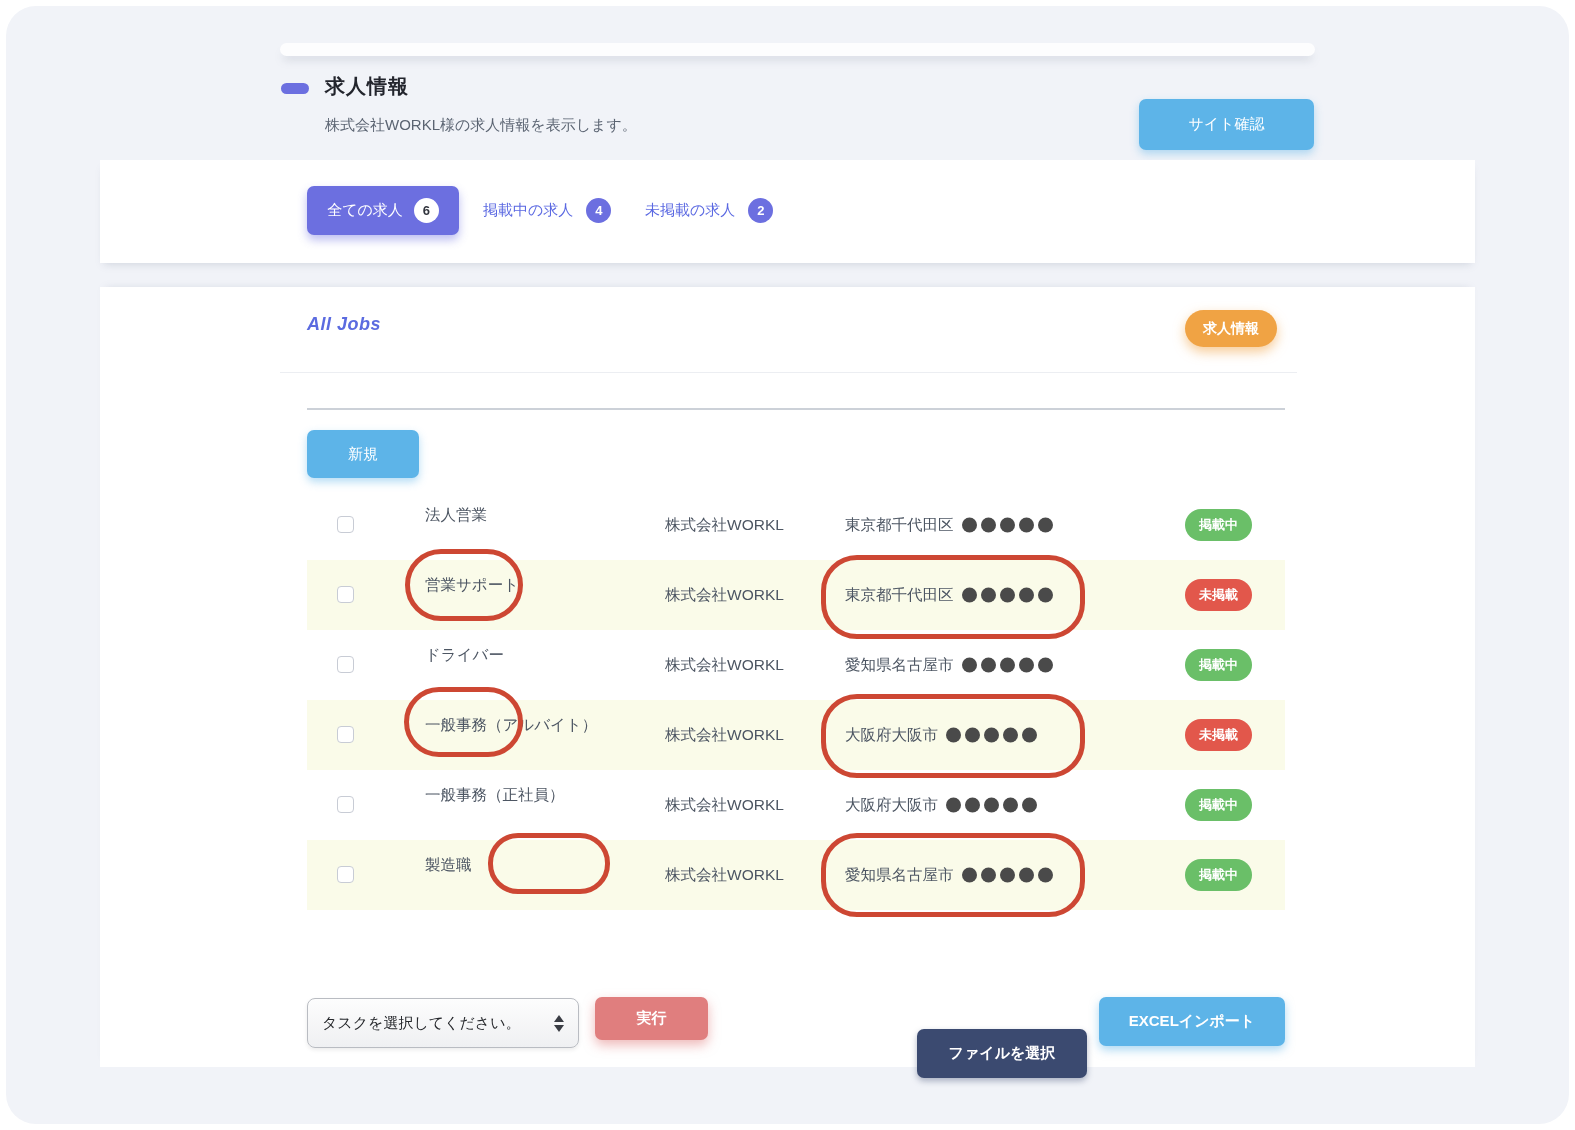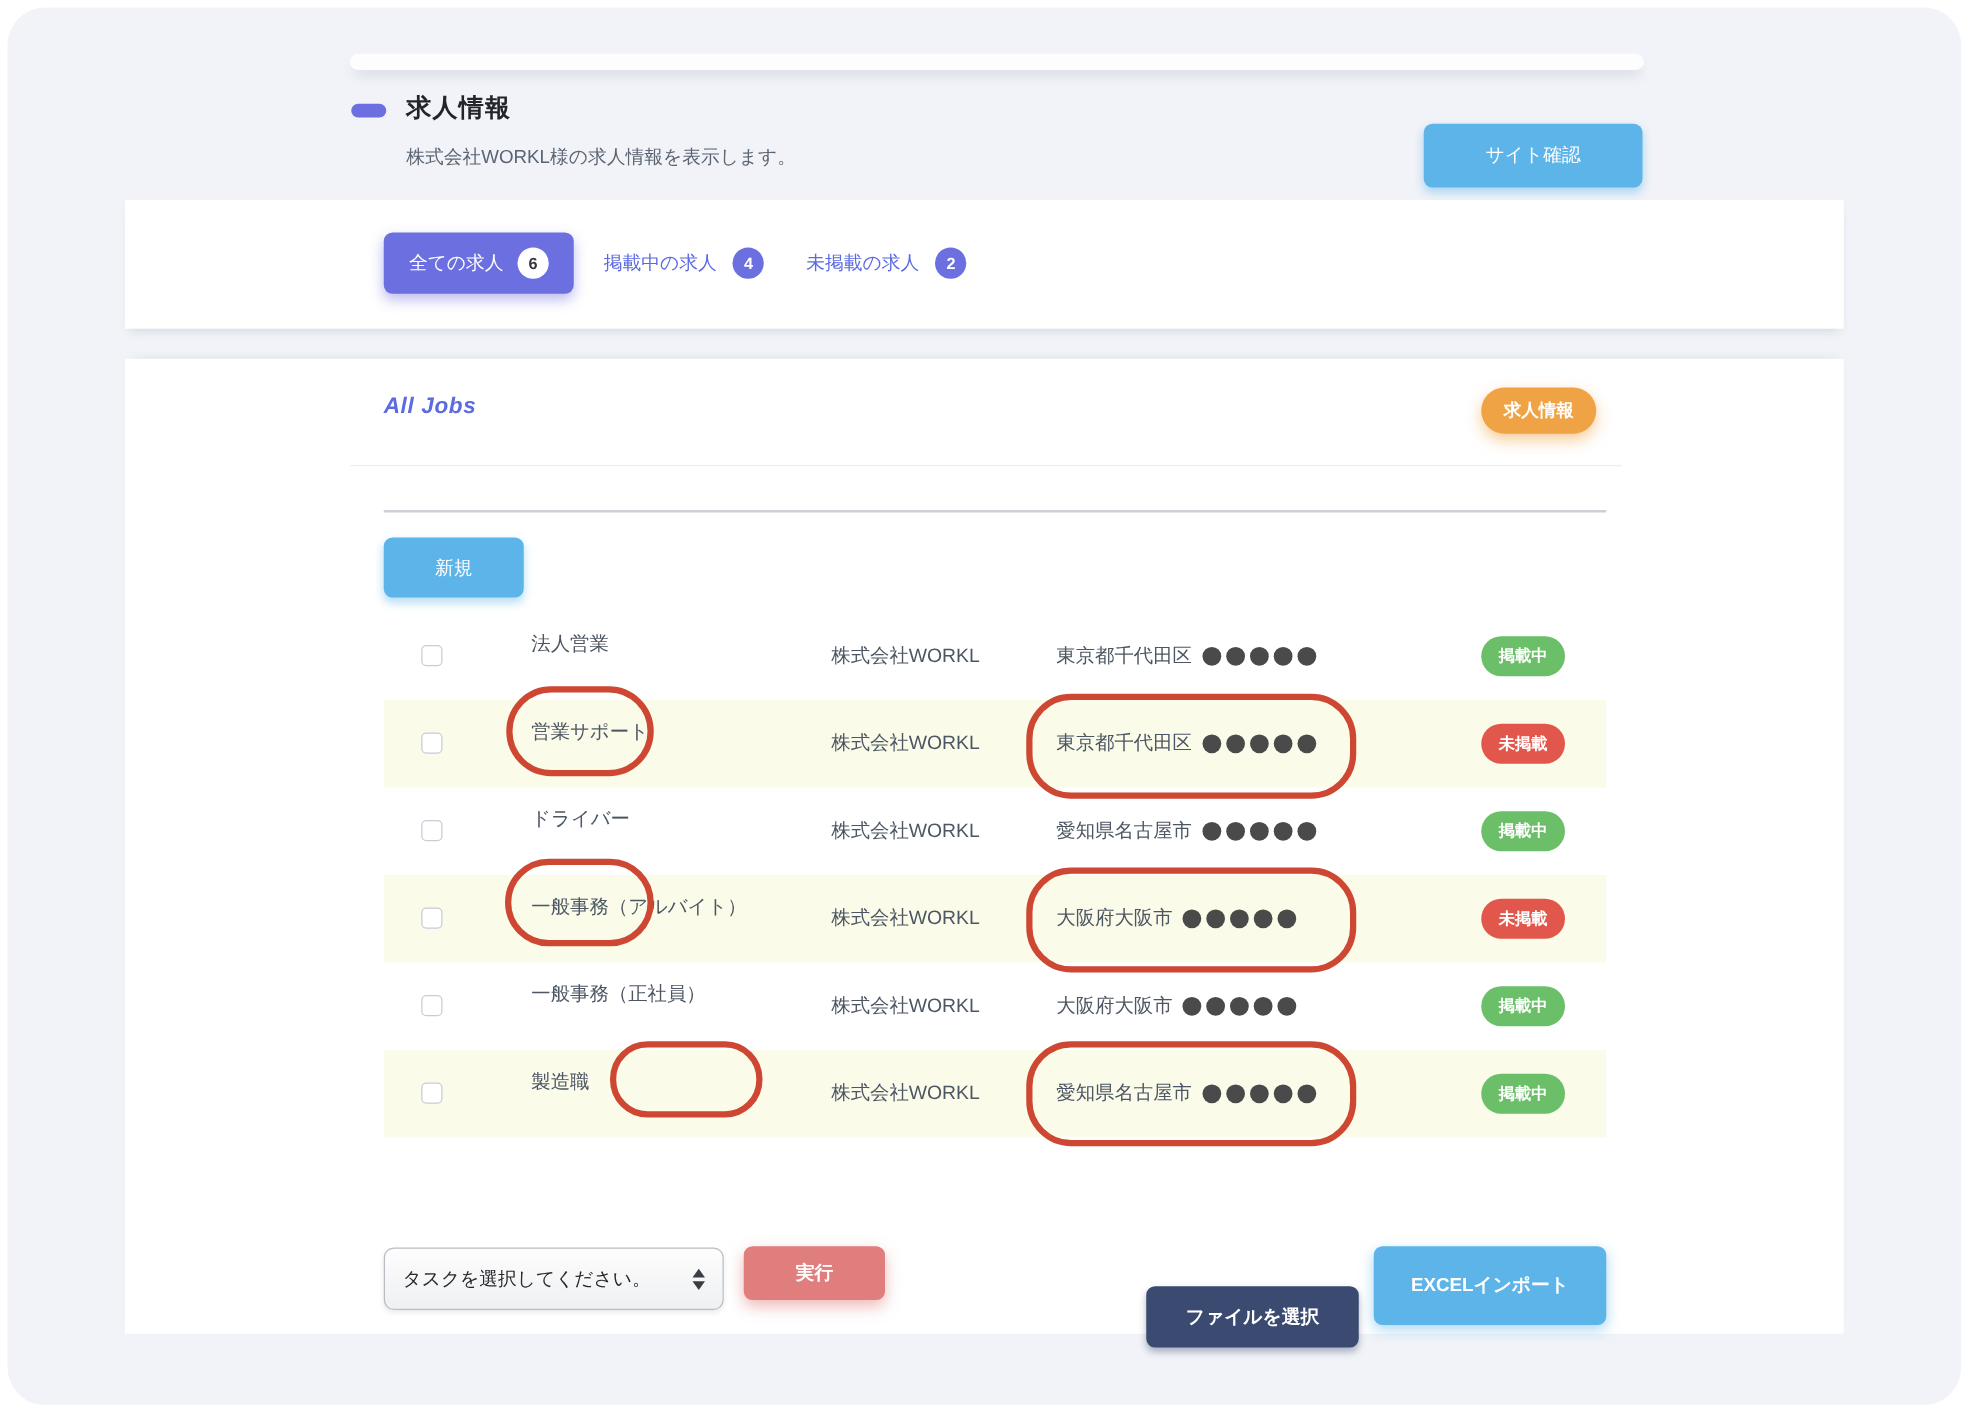--- a/index.html
+++ b/index.html
@@ -90,21 +90,21 @@
   .exec-btn { position:absolute; left:495px; top:710px; width:113px; height:43px;
               background:#e07e7e; border-radius:7px; font-weight:bold;
               box-shadow:0 5px 12px rgba(224,126,126,.55); }
   .csv-btn { position:absolute; left:620px; top:710px; width:185px; height:49px;
              background:#ececec; border:1px solid #dadada; border-radius:5px;
              color:#c6c6c6; font-weight:bold; cursor:default;
              box-shadow:0 2px 3px rgba(0,0,0,.06); }
   .file-btn { position:absolute; left:817px; top:710px; width:170px; height:49px;
               background:#3b4a70; border-radius:7px; font-weight:bold;
               box-shadow:0 3px 6px rgba(59,74,112,.4);margin-top:32px; }
-  .excel-btn { position:absolute; left:999px; top:710px; width:186px; height:63px;
+  .excel-btn { position:absolute; left:999px; top:710px; width:186px; height:49px;
                background:#5db4e8; border-radius:7px; font-weight:bold;
                box-shadow:0 4px 10px rgba(93,180,232,.5); }
 
   
   .annot { position:absolute; border:5px solid #cd4733; border-radius:36px; pointer-events:none; }
   #a1 { left:405px; top:549px; width:118px; height:72px; }
   #a2 { left:821px; top:555px; width:264px; height:84px; }
   #a3 { left:404px; top:687px; width:119px; height:70px; }
   #a4 { left:821px; top:694px; width:264px; height:84px; }
   #a5 { left:488px; top:833px; width:122px; height:61px; border-radius:30px; }

